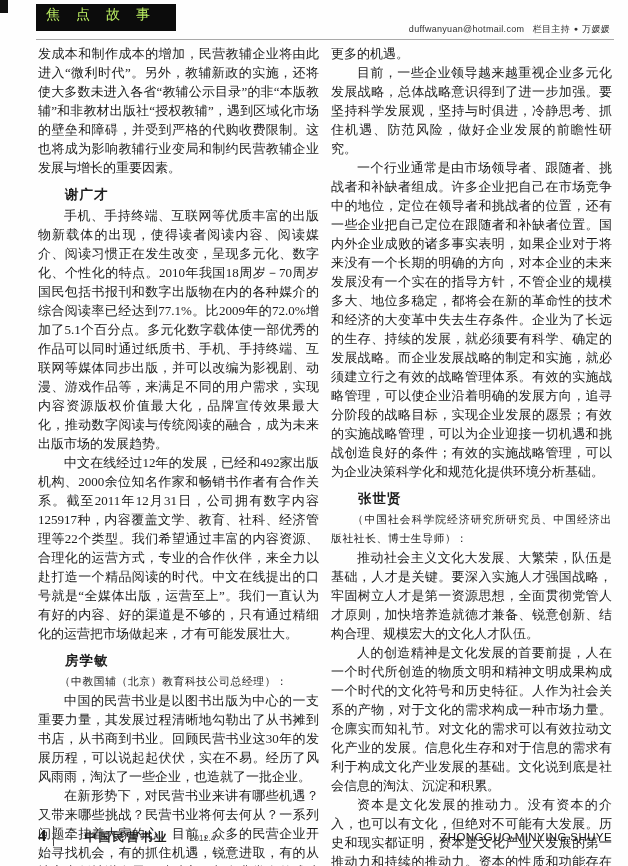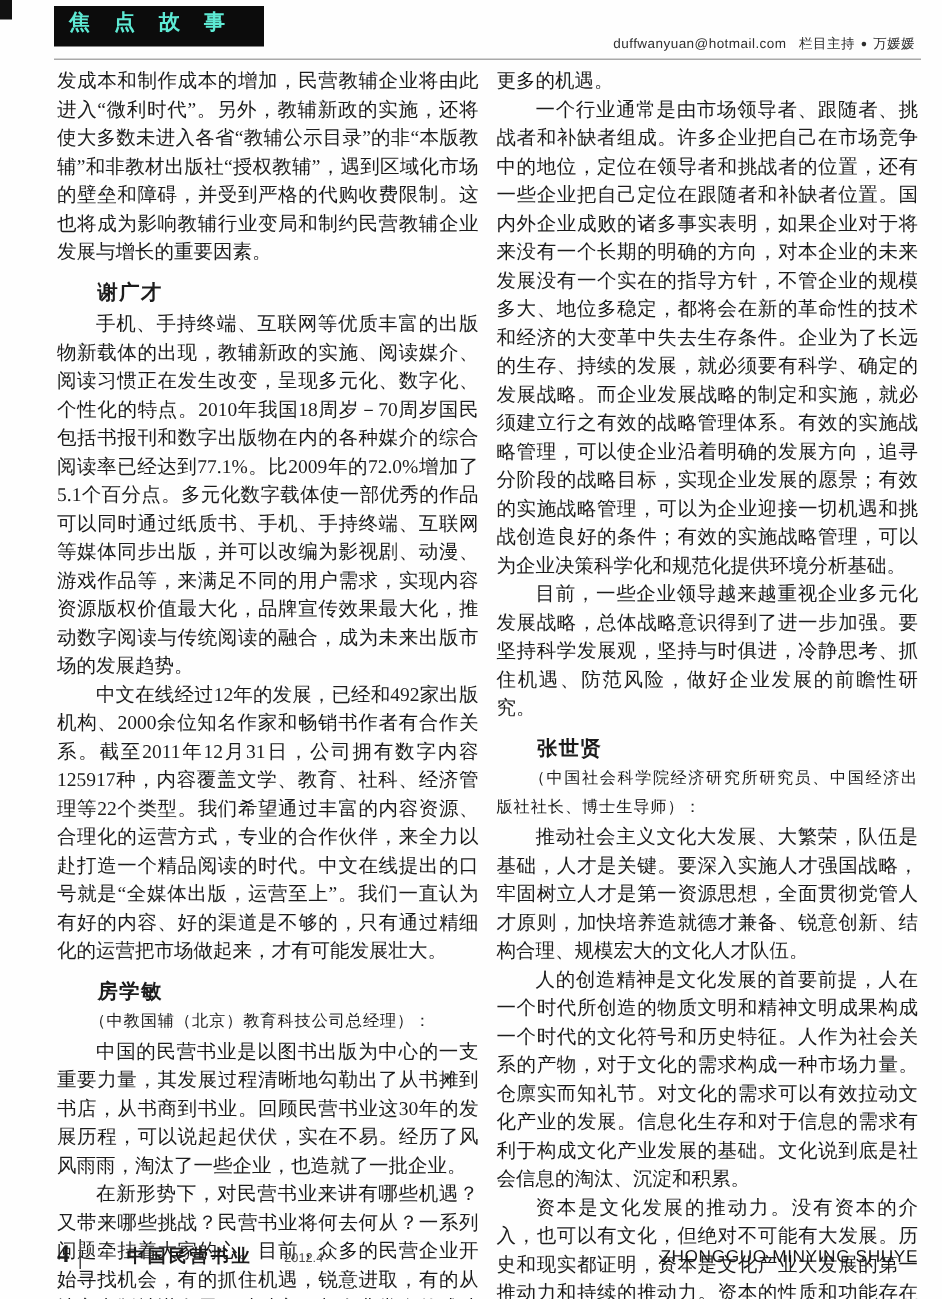--- a/index.html
+++ b/index.html
@@ -26,22 +26,22 @@
   
   .banner {
     position: absolute;
     left: 36px; top: 4px;
     width: 140px; height: 27px;
     background: #0c0c0c;
   }
   .banner-title {
     display: block;
     padding: 2px 0 0 10px;
-    color: #5eead4;
-    font-weight: bold;
+    color: #bef264;
+    font-weight: normal;
     font-size: 14px;
     letter-spacing: 16px;
     white-space: nowrap;
     font-family: "Liberation Sans", "DejaVu Sans", sans-serif;
   }
   .masthead-info {
     position: absolute;
     right: 18px; top: 23px;
     font-family: "Liberation Sans", "DejaVu Sans", sans-serif;
     font-size: 9px;
@@ -139,35 +139,35 @@
   </div>
 
   <div class="head-rule"></div>
 
   <main class="columns">
 
     <section class="col">
       <p class="intro">发成本和制作成本的增加，民营教辅企业将由此进入“微利时代”。另外，教辅新政的实施，还将使大多数未进入各省“教辅公示目录”的非“本版教辅”和非教材出版社“授权教辅”，遇到区域化市场的壁垒和障碍，并受到严格的代购收费限制。这也将成为影响教辅行业变局和制约民营教辅企业发展与增长的重要因素。</p>
 
       <h3>谢广才</h3>
-      <p class="body">手机、手持终端、互联网等优质丰富的出版物新载体的出现，教辅新政的实施、阅读媒介、阅读习惯正在发生改变，呈现多元化、数字化、个性化的特点。2010年我国18周岁－70周岁国民包括书报刊和数字出版物在内的各种媒介的综合阅读率已经达到77.1%。比2009年的72.0%增加了5.1个百分点。多元化数字载体使一部优秀的作品可以同时通过纸质书、手机、手持终端、互联网等媒体同步出版，并可以改编为影视剧、动漫、游戏作品等，来满足不同的用户需求，实现内容资源版权价值最大化，品牌宣传效果最大化，推动数字阅读与传统阅读的融合，成为未来出版市场的发展趋势。</p>
+      <p class="body">手机、手持终端、互联网等优质丰富的出版物新载体的出现，使得读者阅读内容、阅读媒介、阅读习惯正在发生改变，呈现多元化、数字化、个性化的特点。2010年我国18周岁－70周岁国民包括书报刊和数字出版物在内的各种媒介的综合阅读率已经达到77.1%。比2009年的72.0%增加了5.1个百分点。多元化数字载体使一部优秀的作品可以同时通过纸质书、手机、手持终端、互联网等媒体同步出版，并可以改编为影视剧、动漫、游戏作品等，来满足不同的用户需求，实现内容资源版权价值最大化，品牌宣传效果最大化，推动数字阅读与传统阅读的融合，成为未来出版市场的发展趋势。</p>
       <p class="body">中文在线经过12年的发展，已经和492家出版机构、2000余位知名作家和畅销书作者有合作关系。截至2011年12月31日，公司拥有数字内容125917种，内容覆盖文学、教育、社科、经济管理等22个类型。我们希望通过丰富的内容资源、合理化的运营方式，专业的合作伙伴，来全力以赴打造一个精品阅读的时代。中文在线提出的口号就是“全媒体出版，运营至上”。我们一直认为有好的内容、好的渠道是不够的，只有通过精细化的运营把市场做起来，才有可能发展壮大。</p>
 
       <h3>房学敏</h3>
       <p class="affil">（中教国辅（北京）教育科技公司总经理）：</p>
       <p class="body">中国的民营书业是以图书出版为中心的一支重要力量，其发展过程清晰地勾勒出了从书摊到书店，从书商到书业。回顾民营书业这30年的发展历程，可以说起起伏伏，实在不易。经历了风风雨雨，淘汰了一些企业，也造就了一批企业。</p>
       <p class="body">在新形势下，对民营书业来讲有哪些机遇？又带来哪些挑战？民营书业将何去何从？一系列问题牵挂着大家的心。目前，众多的民营企业开始寻找机会，有的抓住机遇，锐意进取，有的从地方出版社谋发展。种种方面都有非常多的成功案例，当然也有一些企业消极地等待。这就是行业，这就是变革。优胜劣汰，自然规律。</p>
       <p class="body">机会对每个企业来讲是均等的，但并不是每个企业都能抓得住的，这不但要看每个企业的前瞻性，更要看企业的内功。只有那些平时注重研究企业内功，打好坚实基础的企业才能获得</p>
     </section>
 
     <section class="col">
       <p class="intro">更多的机遇。</p>
 
+      <p class="body">目前，一些企业领导越来越重视企业多元化发展战略，总体战略意识得到了进一步加强。要坚持科学发展观，坚持与时俱进，冷静思考、抓住机遇、防范风险，做好企业发展的前瞻性研究。</p>
       <p class="body">一个行业通常是由市场领导者、跟随者、挑战者和补缺者组成。许多企业把自己在市场竞争中的地位，定位在领导者和挑战者的位置，还有一些企业把自己定位在跟随者和补缺者位置。国内外企业成败的诸多事实表明，如果企业对于将来没有一个长期的明确的方向，对本企业的未来发展没有一个实在的指导方针，不管企业的规模多大、地位多稳定，都将会在新的革命性的技术和经济的大变革中失去生存条件。企业为了长远的生存、持续的发展，就必须要有科学、确定的发展战略。而企业发展战略的制定和实施，就必须建立行之有效的战略管理体系。有效的实施战略管理，可以使企业沿着明确的发展方向，追寻分阶段的战略目标，实现企业发展的愿景；有效的实施战略管理，可以为企业迎接一切机遇和挑战创造良好的条件；有效的实施战略管理，可以为企业决策科学化和规范化提供环境分析基础。</p>
-      <p class="body">目前，一些企业领导越来越重视企业多元化发展战略，总体战略意识得到了进一步加强。要坚持科学发展观，坚持与时俱进，冷静思考、抓住机遇、防范风险，做好企业发展的前瞻性研究。</p>
 
       <h3>张世贤</h3>
       <p class="affil">（中国社会科学院经济研究所研究员、中国经济出版社社长、博士生导师）：</p>
       <p class="body">推动社会主义文化大发展、大繁荣，队伍是基础，人才是关键。要深入实施人才强国战略，牢固树立人才是第一资源思想，全面贯彻党管人才原则，加快培养造就德才兼备、锐意创新、结构合理、规模宏大的文化人才队伍。</p>
       <p class="body">人的创造精神是文化发展的首要前提，人在一个时代所创造的物质文明和精神文明成果构成一个时代的文化符号和历史特征。人作为社会关系的产物，对于文化的需求构成一种市场力量。仓廪实而知礼节。对文化的需求可以有效拉动文化产业的发展。信息化生存和对于信息的需求有利于构成文化产业发展的基础。文化说到底是社会信息的淘汰、沉淀和积累。</p>
       <p class="body">资本是文化发展的推动力。没有资本的介入，也可以有文化，但绝对不可能有大发展。历史和现实都证明，资本是文化产业大发展的第一推动力和持续的推动力。资本的性质和功能存在差异，我们需要认清资本本性的同时，利用其功能，发展我们的文化产业。</p>
     </section>
 
   </main>
 

